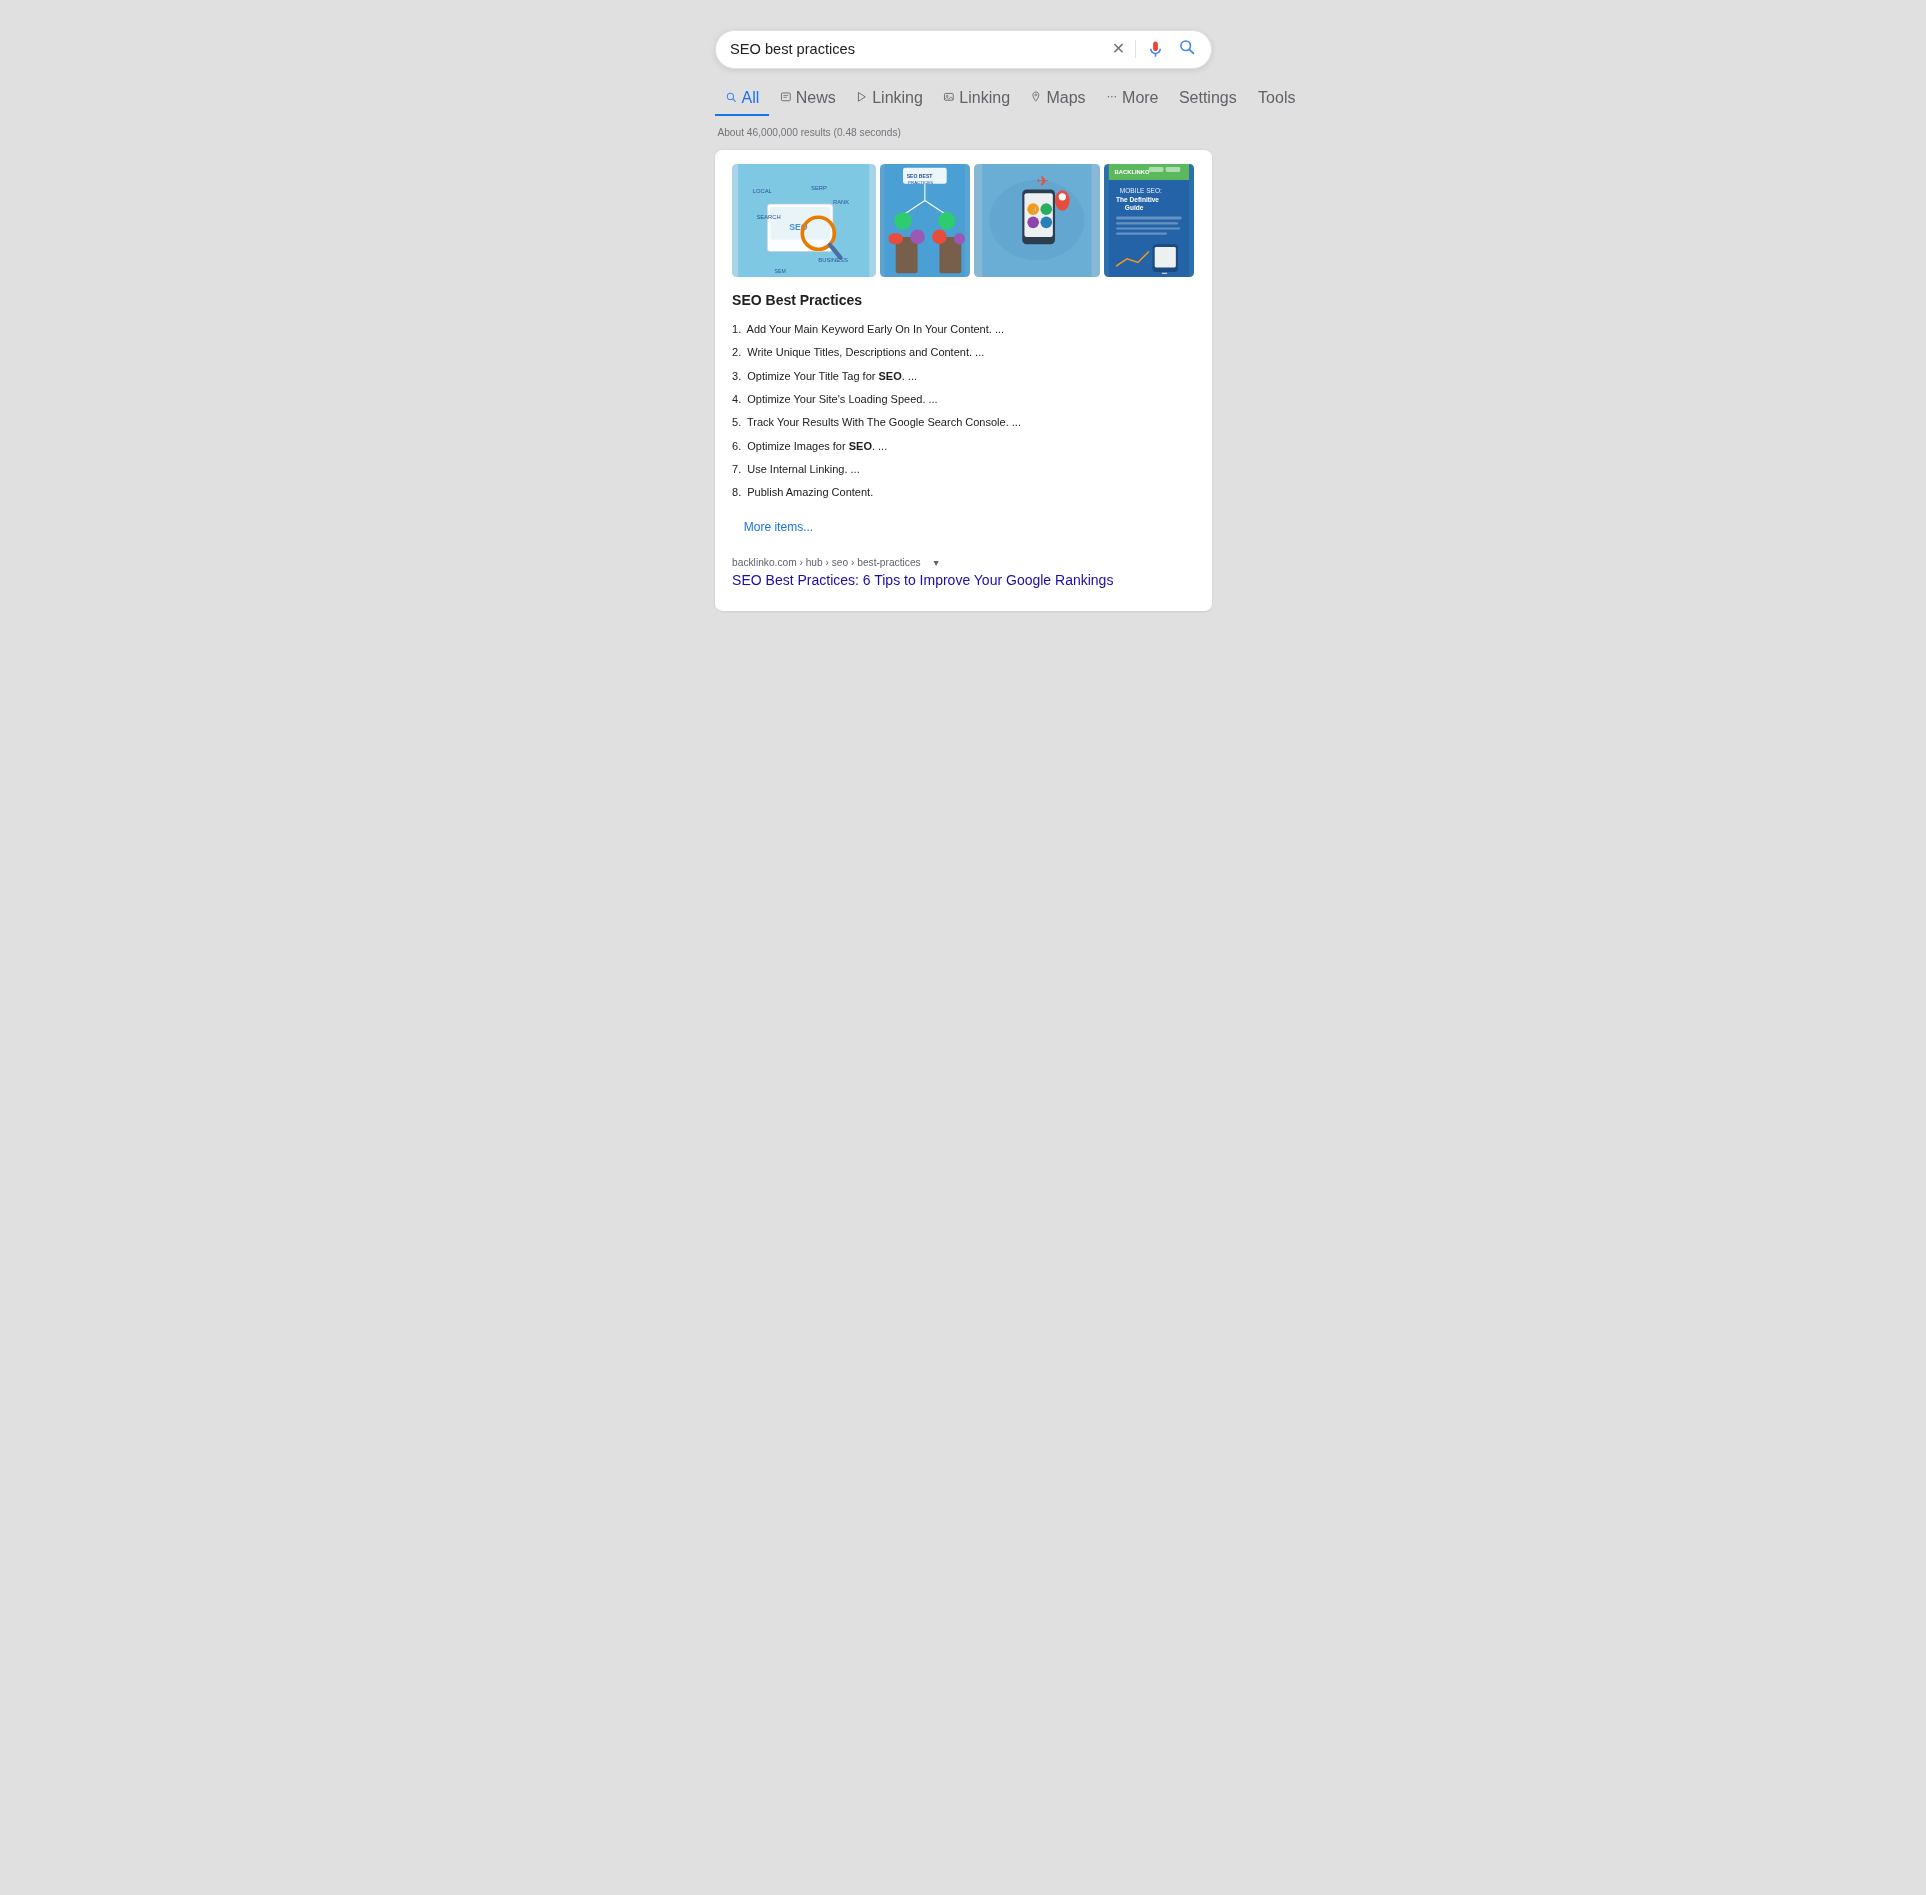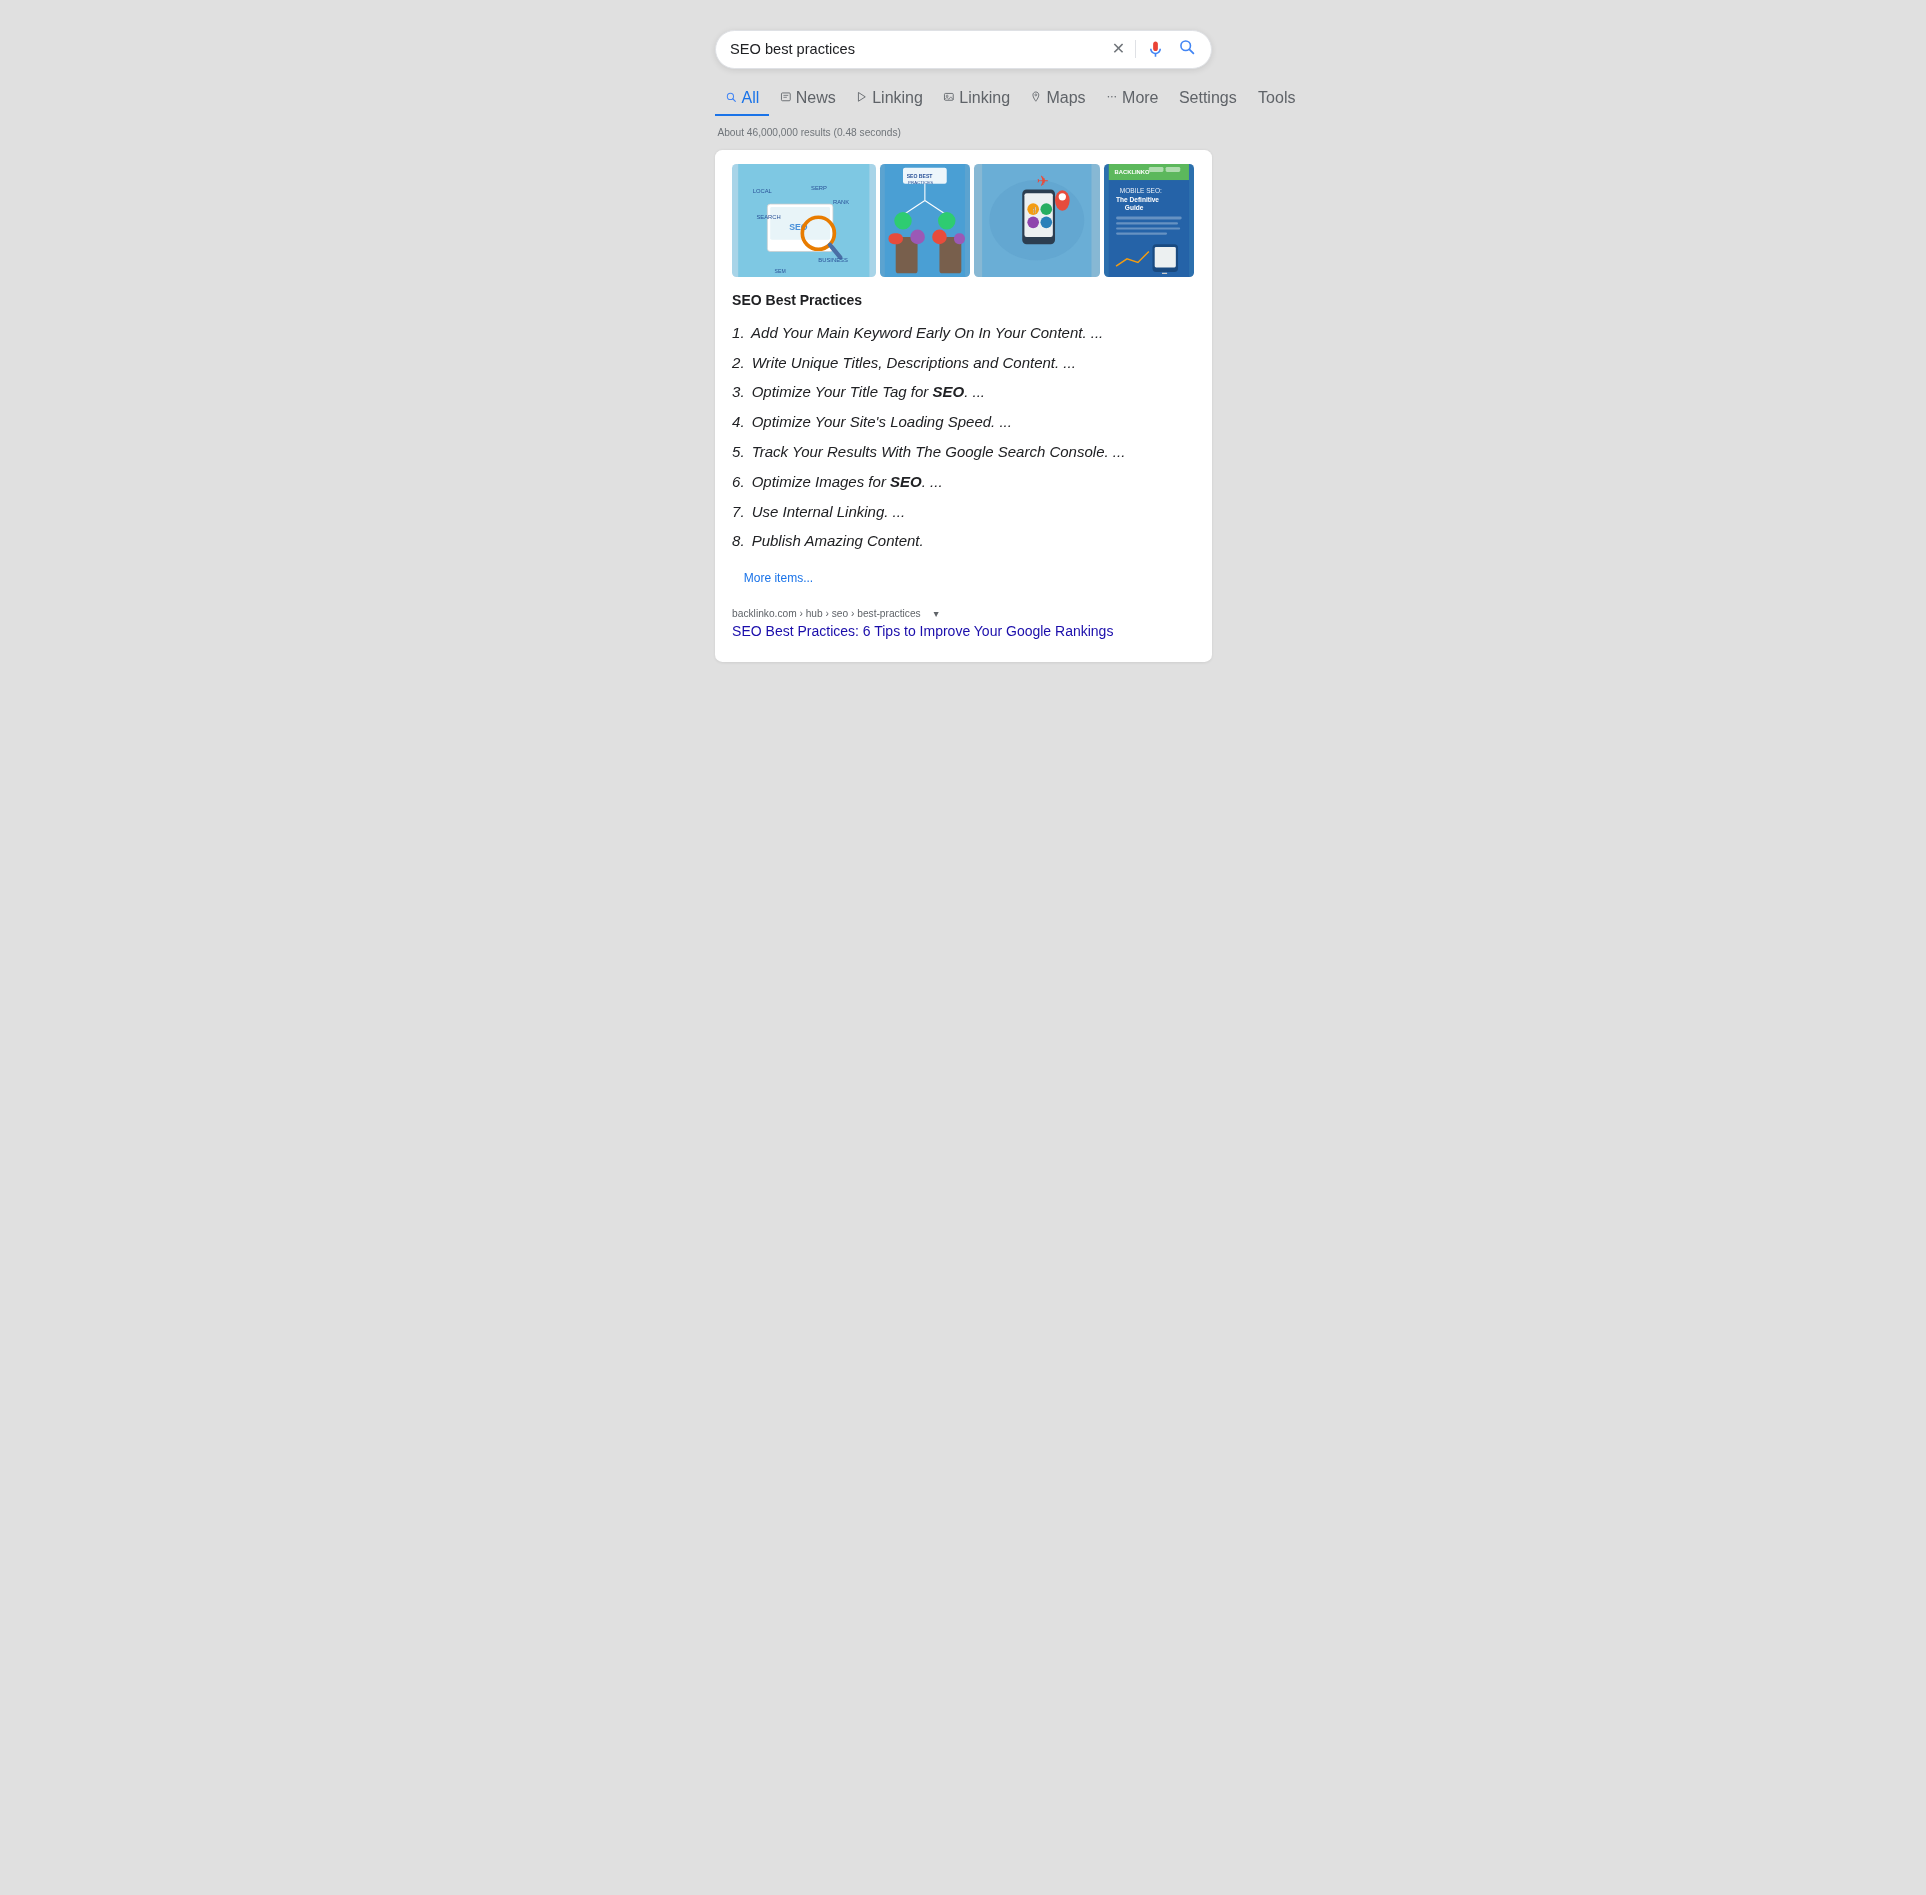--- a/index.html
+++ b/index.html
@@ -154,25 +154,24 @@
       margin-bottom: 10.2px;
     }
 
     .snippet-list {
       list-style: none;
       padding: 0;
       margin: 0 0 10.2px 0;
     }
 
     .snippet-list li {
-      font-size: 15px;
+      font-size: 11px;
       color: #202124;
       padding: 2.9px 0;
       line-height: 1.6;
-      font-style: italic;
     }
 
     .snippet-list li .num {
       margin-right: 2.9px;
     }
 
     .more-items-link {
       color: #1a73e8;
       font-size: 12px;
       text-decoration: none;

